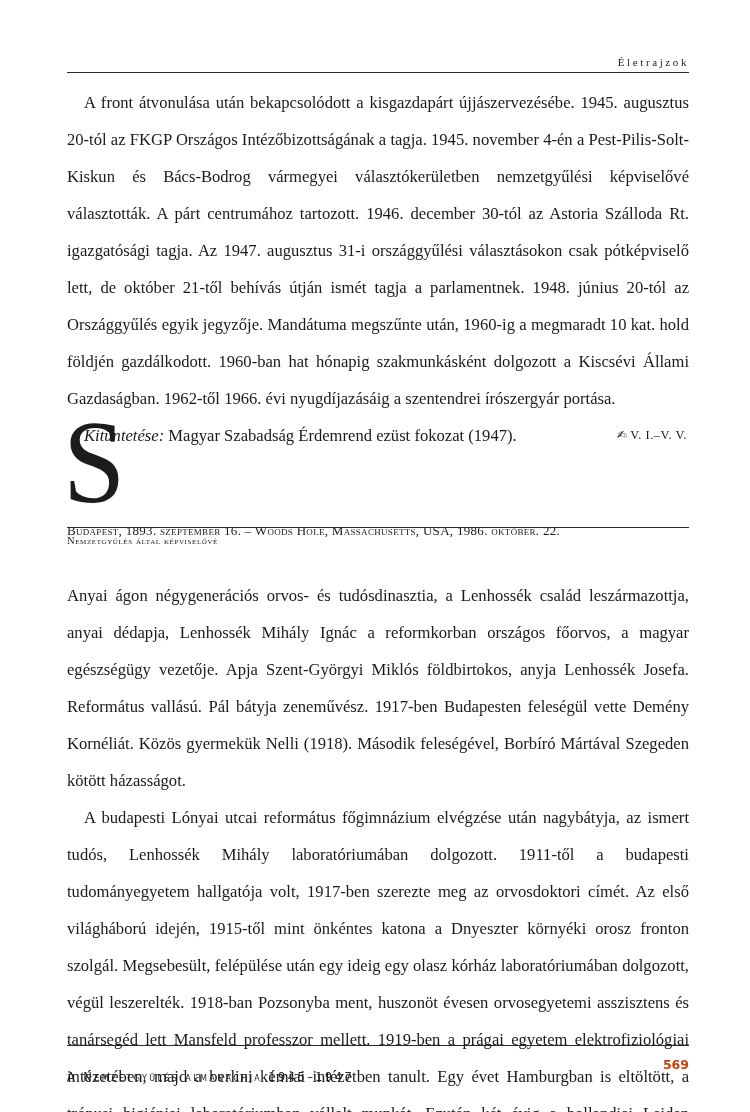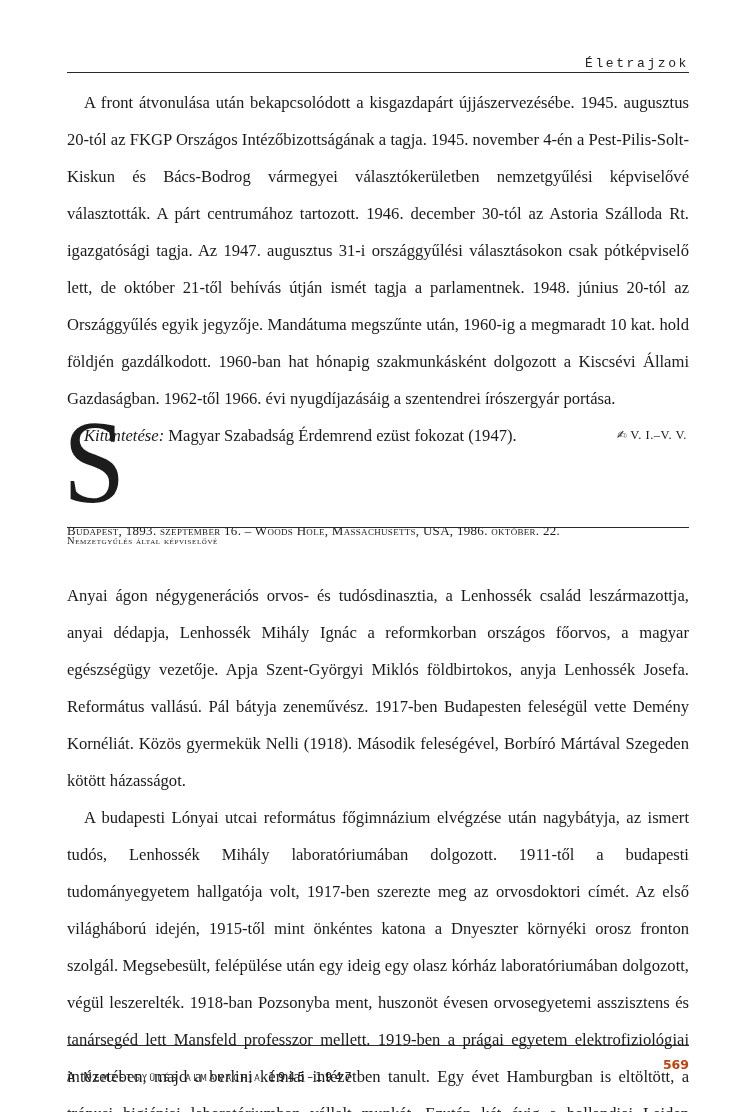--- a/index.html
+++ b/index.html
@@ -1,20 +1,20 @@
 <!DOCTYPE html>
 <html><head>
   <meta charset="utf-8">
   <style>
     html, body { margin:0; padding:0; background:#ffffff; }
     body { width:750px; height:1112px; position:relative; overflow:hidden; color:#1a1a1a;
       font-family:"Liberation Serif","DejaVu Serif",serif; }
     .page { position:absolute; left:67px; top:0; width:622px; height:1112px; }
-    .running-head { position:absolute; right:0; top:56px; font-family:Liberation Mono, monospace;
-      font-size:13px; letter-spacing:2.6px; color:#222; }
+    .running-head { position:absolute; right:0; top:56px; font-family:Liberation Serif, serif;
+      font-size:11px; letter-spacing:2.6px; color:#222; }
     .rule { position:absolute; left:0; right:0; height:1px; background:#2a2a2a; }
     .rule.top { top:72px; }
     .body-text { position:absolute; left:0; right:0; font-size:16.6px; line-height:37px; text-align:justify;
       hyphens:manual; }
     .body-text p { margin:0; text-indent:17px; }
     .body-text p.noindent { text-indent:0; }
     .prev { top:84px; }
     .award { display:flex; justify-content:space-between; text-indent:0 !important; padding-left:17px; }
     .award em { font-style:italic; }
     .sig { font-size:12.5px; letter-spacing:0.5px; padding-right:2px; }

